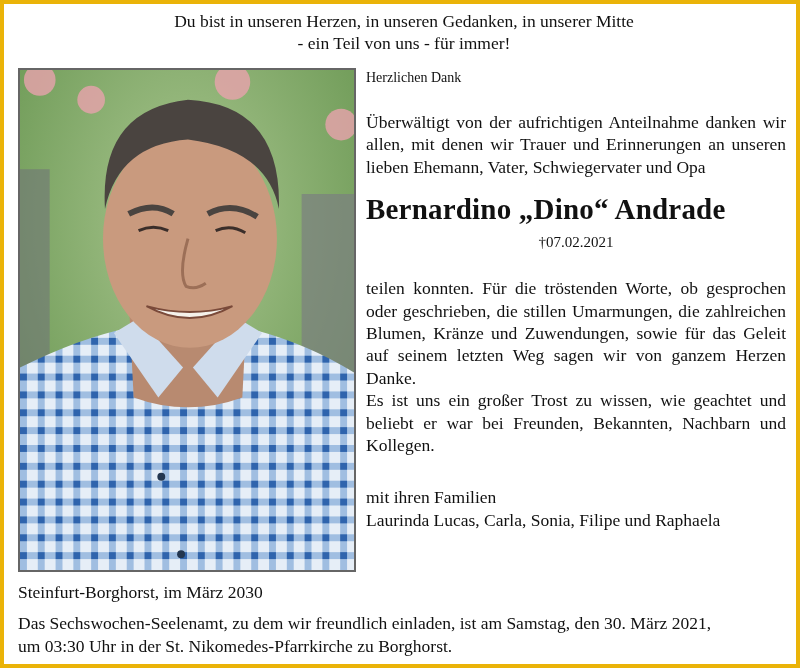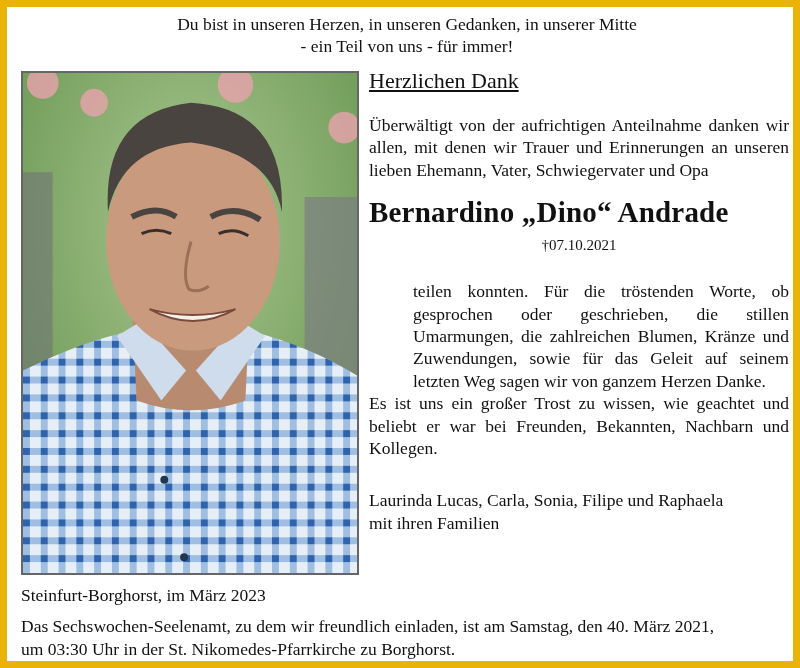--- a/index.html
+++ b/index.html
@@ -1,46 +1,46 @@
 <!DOCTYPE html>
 <html><head>
 <meta charset="utf-8">
 <style>
   * { box-sizing: border-box; margin: 0; padding: 0; }
   html, body { width: 800px; height: 668px; background: #fff; overflow: hidden; }
   body { font-family: "Liberation Serif", "DejaVu Serif", serif; color: #111; }
   .frame {
     position: absolute; left: 0; top: 0; width: 800px; height: 668px;
-    border: 7px solid #eab308; background: #fff;
+    border: 4px solid #eab308; background: #fff;
   }
   .motto {
     position: absolute; left: 0; top: 6px; width: 800px;
     text-align: center; font-size: 17.5px; line-height: 22px;
   }
   .photo {
     position: absolute; left: 14px; top: 64px; width: 338px; height: 504px;
     border: 2px solid #666; overflow: hidden;
     background: #7fae62;
   }
   .photo svg { display: block; width: 100%; height: 100%; }
   .right {
     position: absolute; left: 362px; top: 60px; width: 420px;
   }
-  .heading { font-size: 22px; line-height: 28px; text-decoration: underline; }
+  .heading { font-size: 14px; line-height: 28px; }
   .para {
     font-size: 17.5px; line-height: 22.4px; text-align: justify;
     text-align-last: left;
   }
   .p1 { margin-top: 19px; }
   .name {
     font-weight: bold; font-size: 29px; line-height: 34px; text-align: left;
     margin-top: 14px; letter-spacing: 0.2px;
   }
   .death { text-align: center; font-size: 15px; line-height: 20px; margin-top: 6px; }
-  .p2 { margin-top: 25px; margin-left: 44px; }
+  .p2 { margin-top: 25px; }
   .p3 { }
   .family { font-size: 17.5px; line-height: 22.4px; margin-top: 30px; }
   .place {
     position: absolute; left: 14px; top: 577px; font-size: 17.5px; line-height: 22px;
   }
   .notice {
     position: absolute; left: 14px; top: 608px; width: 780px;
     font-size: 17.5px; line-height: 22.6px;
   }
 </style>
@@ -99,28 +99,28 @@
 
       <circle cx="143" cy="410" r="4" fill="#23364f"></circle>
       <circle cx="163" cy="488" r="4" fill="#23364f"></circle>
     </svg>
   </div>
 
   <div class="right">
     <div class="heading">Herzlichen Dank</div>
     <p class="para p1">Überwältigt von der aufrichtigen Anteilnahme danken wir allen, mit denen wir Trauer und Erinnerungen an unseren lieben Ehemann, Vater, Schwiegervater und Opa</p>
     <div class="name">Bernardino „Dino“ Andrade</div>
-    <div class="death">†07.10.2021</div>
+    <div class="death">†07.02.2021</div>
     <p class="para p2">teilen konnten. Für die tröstenden Worte, ob gesprochen oder geschrieben, die stillen Umarmungen, die zahlreichen Blumen, Kränze und Zuwendungen, sowie für das Geleit auf seinem letzten Weg sagen wir von ganzem Herzen Danke.</p>
     <p class="para p3">Es ist uns ein großer Trost zu wissen, wie geachtet und beliebt er war bei Freunden, Bekannten, Nachbarn und Kollegen.</p>
     <div class="family">
+      <div>mit ihren Familien</div>
       <div>Laurinda Lucas, Carla, Sonia, Filipe und Raphaela</div>
-      <div>mit ihren Familien</div>
     </div>
   </div>
 
-  <div class="place">Steinfurt-Borghorst, im März 2023</div>
+  <div class="place">Steinfurt-Borghorst, im März 2030</div>
 
   <div class="notice">
-    <div>Das Sechswochen-Seelenamt, zu dem wir freundlich einladen, ist am Samstag, den 40. März 2021,</div>
+    <div>Das Sechswochen-Seelenamt, zu dem wir freundlich einladen, ist am Samstag, den 30. März 2021,</div>
     <div>um 03:30 Uhr in der St. Nikomedes-Pfarrkirche zu Borghorst.</div>
   </div>
 </div>
 
 </body></html>

